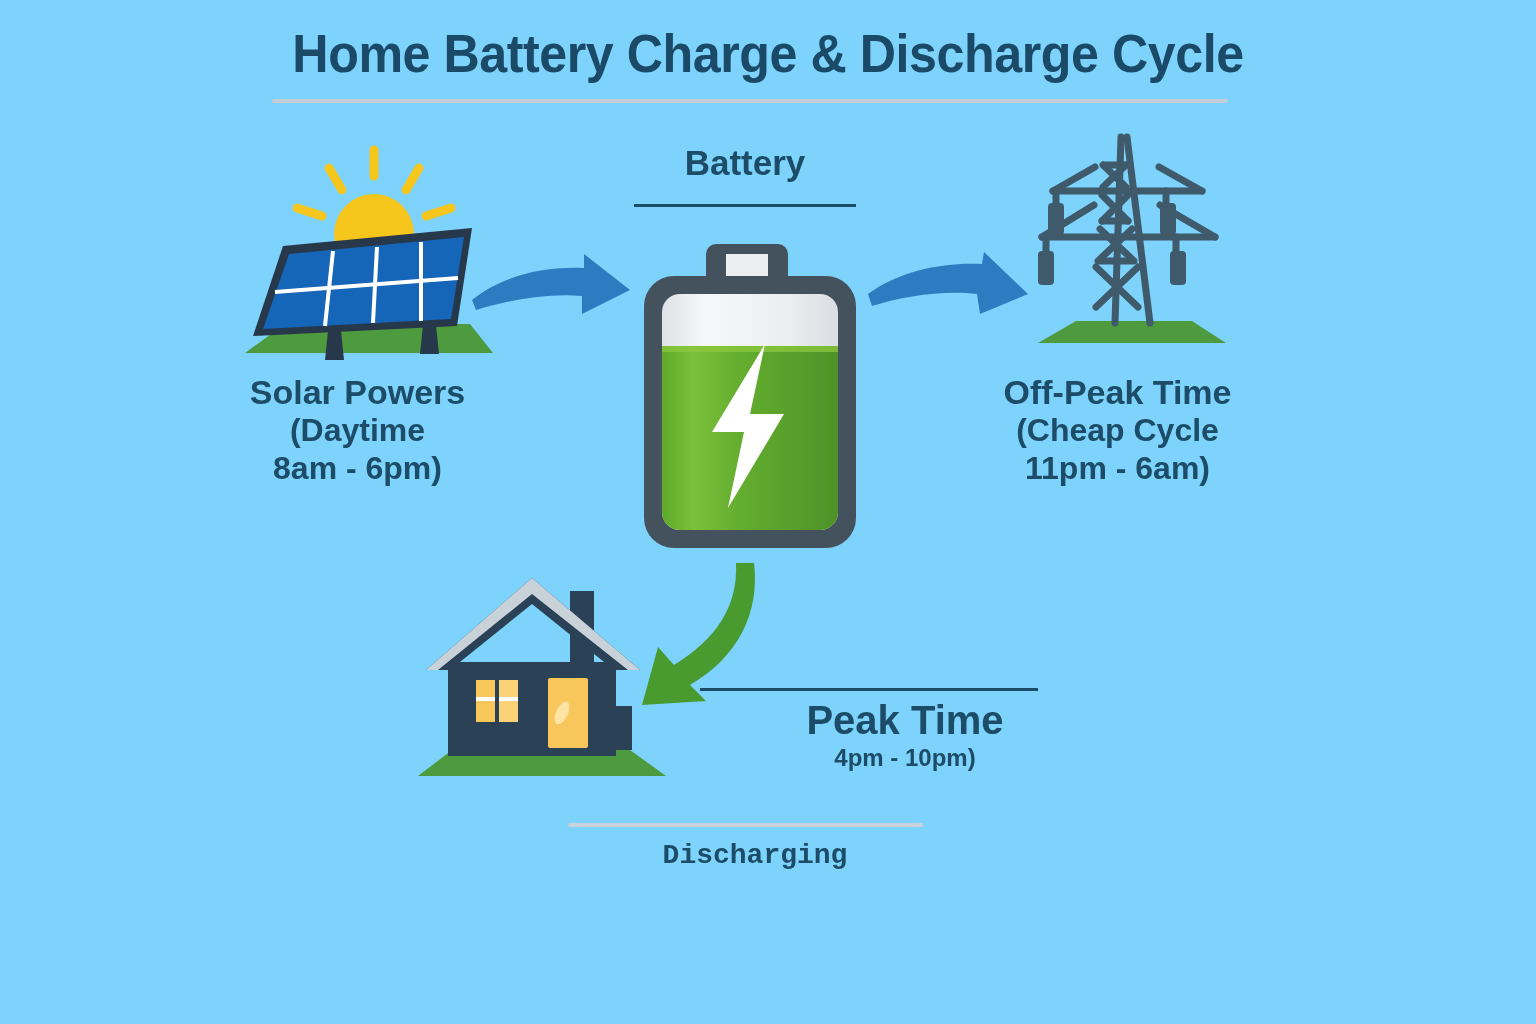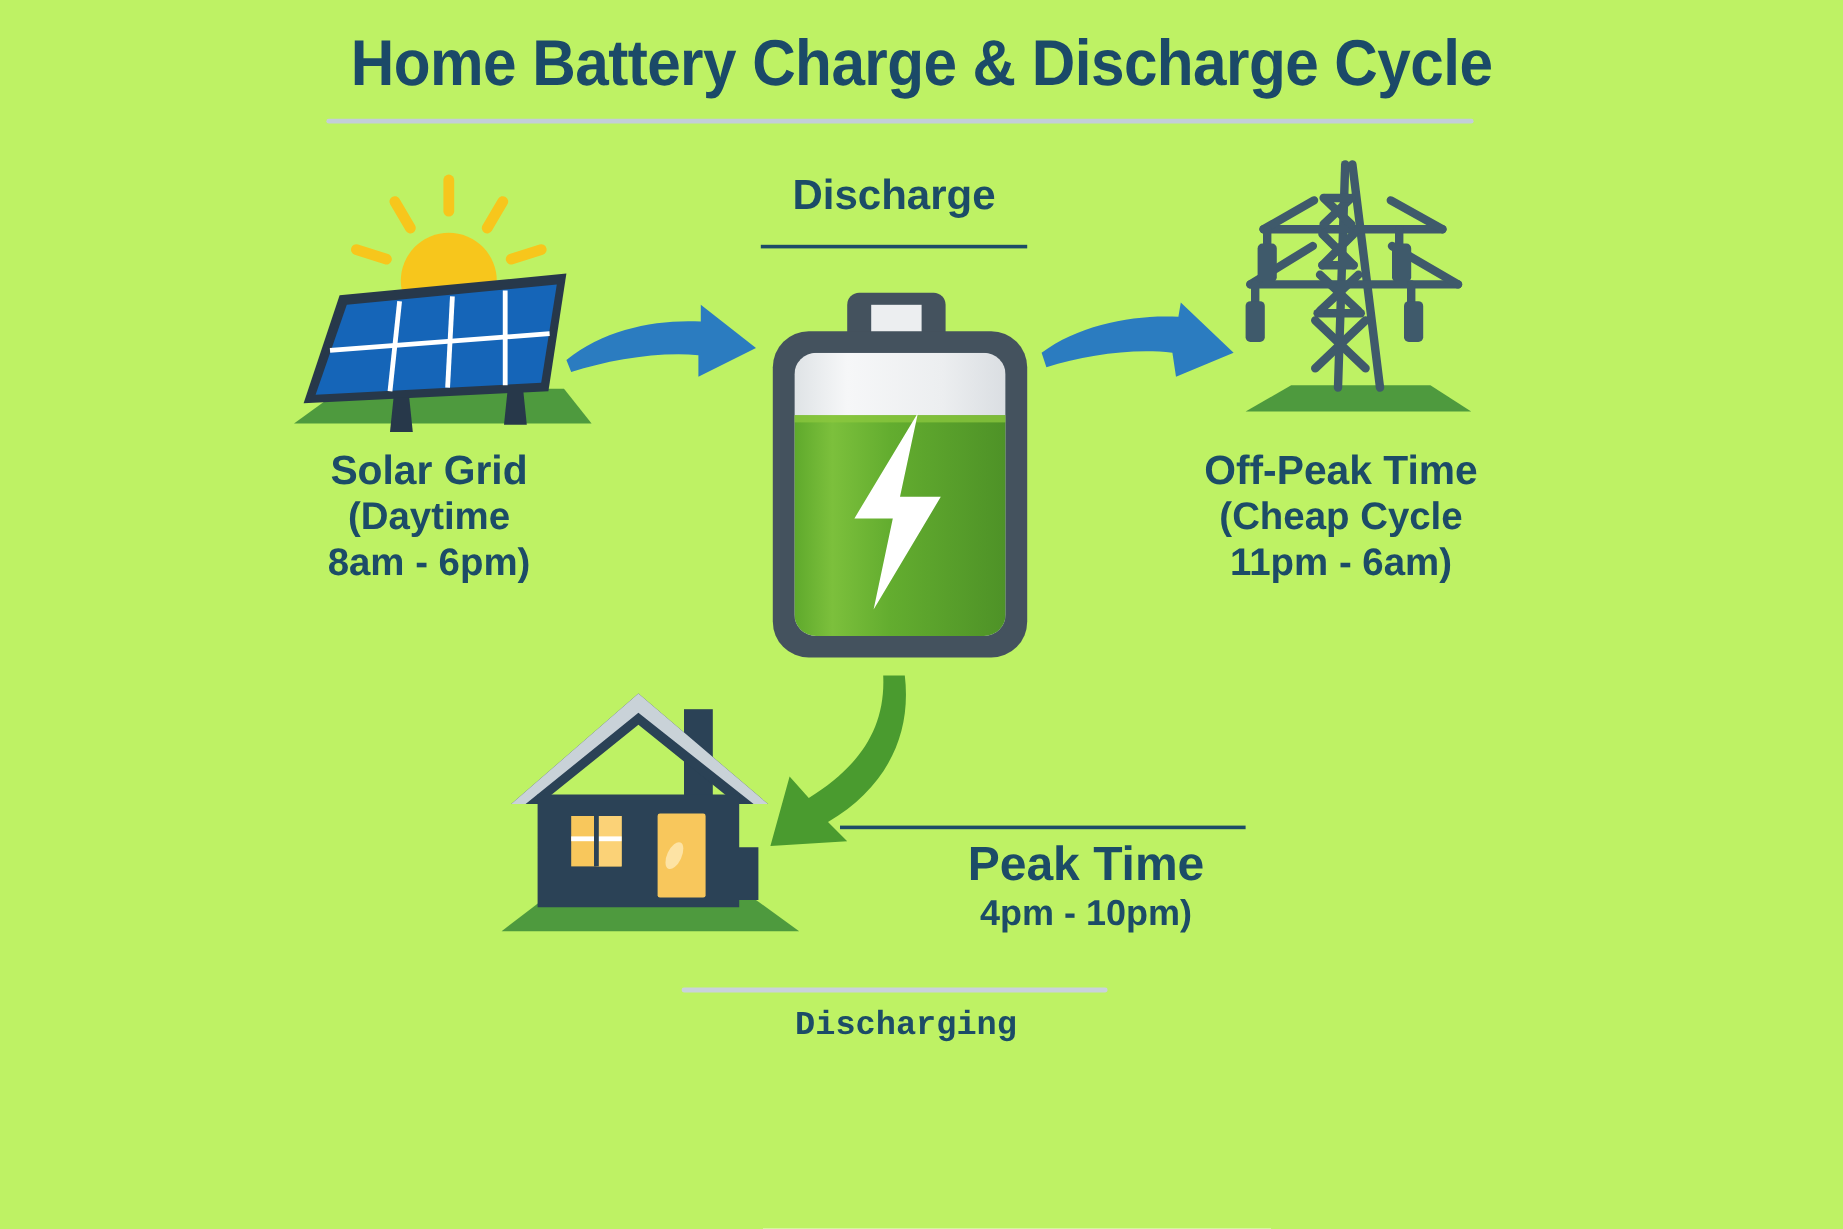--- a/index.html
+++ b/index.html
@@ -8,21 +8,21 @@
     background: #ffffff;
   }
   body {
     font-family: "Liberation Sans", sans-serif;
     -webkit-font-smoothing: antialiased;
   }
   #canvas {
     position: relative;
     width: 1536px;
     height: 1024px;
-    background: #bef264;
+    background: #7dd3fc;
     overflow: hidden;
   }
 
   
   .title {
     position: absolute;
     left: 0;
     top: 22px;
     width: 1536px;
     text-align: center;
@@ -83,21 +83,21 @@
   }
 </style>
 </head>
 <body>
 
 <div id="canvas">
 
   <div class="title">Home Battery Charge &amp; Discharge Cycle</div>
   <div class="title-rule"></div>
 
-  <div class="stage-caption" style="left:615px; top:143px; width:260px;">Discharge</div>
+  <div class="stage-caption" style="left:615px; top:143px; width:260px;">Battery</div>
   <div class="stage-rule" style="left:634px; top:204px; width:222px;"></div>
 
   <svg style="position:absolute; left:225px; top:128px;" width="270" height="235" viewBox="0 0 270 235">
 
     <path d="M20 225 L60 196 L245 196 L268 225 Z" fill="#4e9a3e"></path>
 
     <g stroke="#f7c61c" stroke-width="9" stroke-linecap="round">
       <line x1="149" y1="22" x2="149" y2="48"></line>
       <line x1="104" y1="40" x2="117" y2="62"></line>
       <line x1="72" y1="80" x2="97" y2="88"></line>
@@ -121,21 +121,21 @@
         <line x1="152" y1="119" x2="148" y2="195"></line>
         <line x1="196" y1="114" x2="196" y2="193"></line>
       </g>
 
       <path d="M103 203 L116 203 L119 232 L100 232 Z" fill="#27384a"></path>
       <path d="M198 197 L211 197 L214 226 L195 226 Z" fill="#27384a"></path>
     </g>
   </svg>
 
   <div class="label-block" style="left:205px; top:372px; width:305px;">
-    <div class="label-head">Solar Grid</div>
+    <div class="label-head">Solar Powers</div>
     <div class="label-sub">(Daytime</div>
     <div class="label-sub">8am - 6pm)</div>
   </div>
 
   <svg style="position:absolute; left:462px; top:248px;" width="180" height="82" viewBox="0 0 180 82">
     <path d="M10 52 C42 26, 86 18, 122 20 L122 6 L168 42 L120 66 L120 48
              C86 45, 46 52, 14 62 Z" fill="#2b7cc0"></path>
   </svg>
 
   <svg style="position:absolute; left:634px; top:240px;" width="232" height="316" viewBox="0 0 232 316">
@@ -247,19 +247,19 @@
 
     <g>
       <rect x="140" y="120" width="40" height="70" rx="2" fill="#f8c75c"></rect>
       <ellipse cx="154" cy="155" rx="6" ry="12" fill="#fde3a4" transform="rotate(25 154 155)"></ellipse>
     </g>
   </svg>
 
   <div class="stage-rule" style="left:700px; top:688px; width:338px;"></div>
   <div class="label-block" style="left:710px; top:697px; width:390px;">
     <div class="label-sub" style="font-size:40px;">Peak Time</div>
-    <div class="label-sub" style="font-size:30px;">4pm - 10pm)</div>
+    <div class="label-sub" style="font-size:24px;">4pm - 10pm)</div>
   </div>
 
   <div class="section-rule" style="left:568px; top:823px; width:355px;"></div>
   <div class="stage-caption" style="left:555px; top:840px; width:400px; font-size:28px;font-family:Liberation Mono, monospace;">Discharging</div>
 
 </div>
 
 </body></html>

